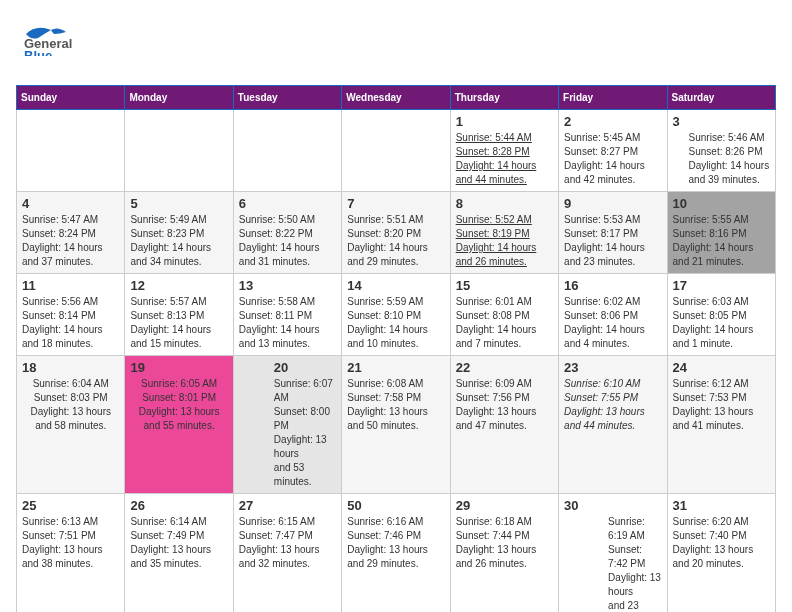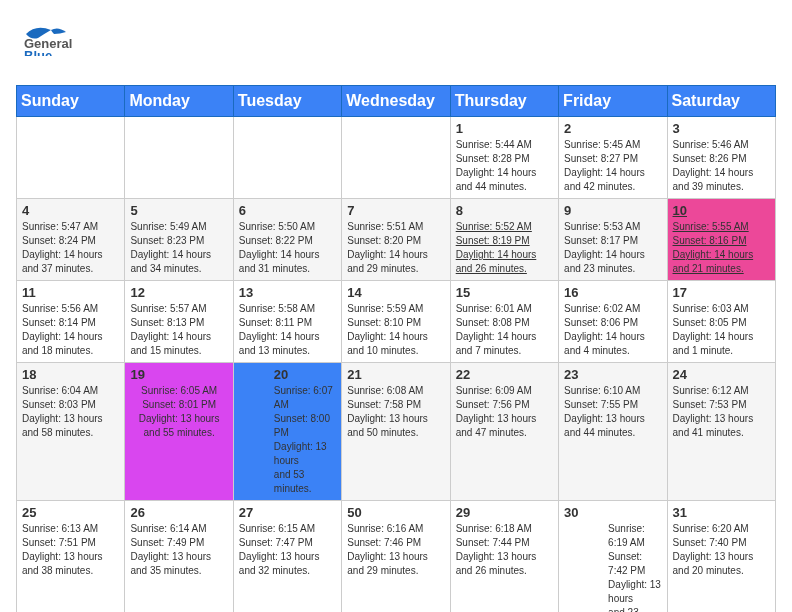--- a/index.html
+++ b/index.html
@@ -32,23 +32,23 @@
     .location {
       font-size: 16px;
       color: #555;
     }
     table {
       width: 100%;
       border-collapse: collapse;
       table-layout: fixed;
     }
     thead th {
-      background-color: #3b82f6;
+      background-color: #701a75;
       color: #fff;
-      font-size: 16px;
+      font-size: 10px;
       font-weight: bold;
       padding: 6px 4px;
       text-align: left;
       border: 1px solid #1a6abf;
     }
     td {
       vertical-align: top;
       border: 1px solid #ccc;
       padding: 4px 5px;
       font-size: 10px;
@@ -107,35 +107,35 @@
       </tr>
   </thead>
   <tbody id="calendar-body">
       <tr>
         <td class="empty-cell"></td>
         <td class="empty-cell"></td>
         <td class="empty-cell"></td>
         <td class="empty-cell"></td>
         <td>
           <span class="day-num">1</span>
-          <div class="day-info" style="white-space: pre-line;">Sunrise: 5:44 AM
+          <div class="day-info" style="white-space: pre-line; text-decoration: underline;">Sunrise: 5:44 AM
 Sunset: 8:28 PM
 Daylight: 14 hours
 and 44 minutes.</div>
         </td>
         <td>
           <span class="day-num">2</span>
           <div class="day-info" style="white-space: pre-line;">Sunrise: 5:45 AM
 Sunset: 8:27 PM
 Daylight: 14 hours
 and 42 minutes.</div>
         </td>
         <td>
           <span class="day-num">3</span>
-          <div class="day-info" style="white-space: pre-line;">Sunrise: 5:46 AM
+          <div class="day-info" style="white-space: pre-line; margin-left: 16px;">Sunrise: 5:46 AM
 Sunset: 8:26 PM
 Daylight: 14 hours
 and 39 minutes.</div>
         </td>
       </tr>
       <tr>
         <td style="background-color: rgb(245, 245, 245);">
           <span class="day-num">4</span>
           <div class="day-info" style="white-space: pre-line;">Sunrise: 5:47 AM
 Sunset: 8:24 PM
@@ -170,21 +170,21 @@
 Daylight: 14 hours
 and 26 minutes.</div>
         </td>
         <td style="background-color: rgb(245, 245, 245);">
           <span class="day-num">9</span>
           <div class="day-info" style="white-space: pre-line;">Sunrise: 5:53 AM
 Sunset: 8:17 PM
 Daylight: 14 hours
 and 23 minutes.</div>
         </td>
-        <td style="background-color: #ec4899; text-decoration: underline;">
+        <td style="background-color: #a3a3a3;">
           <span class="day-num">10</span>
           <div class="day-info" style="white-space: pre-line;">Sunrise: 5:55 AM
 Sunset: 8:16 PM
 Daylight: 14 hours
 and 21 minutes.</div>
         </td>
       </tr>
       <tr>
         <td>
           <span class="day-num">11</span>
@@ -232,33 +232,33 @@
           <span class="day-num">17</span>
           <div class="day-info" style="white-space: pre-line;">Sunrise: 6:03 AM
 Sunset: 8:05 PM
 Daylight: 14 hours
 and 1 minute.</div>
         </td>
       </tr>
       <tr>
         <td style="background-color: rgb(245, 245, 245); margin-top: 24px;">
           <span class="day-num">18</span>
-          <div class="day-info" style="white-space: pre-line;">Sunrise: 6:04 AM
+          <div class="day-info" style="white-space: pre-line; text-align: center;">Sunrise: 6:04 AM
 Sunset: 8:03 PM
 Daylight: 13 hours
 and 58 minutes.</div>
         </td>
-        <td style="background-color: #d946ef;">
+        <td style="background-color: #ec4899;">
           <span class="day-num">19</span>
           <div class="day-info" style="white-space: pre-line; text-align: center;">Sunrise: 6:05 AM
 Sunset: 8:01 PM
 Daylight: 13 hours
 and 55 minutes.</div>
         </td>
-        <td style="background-color: #3b82f6; padding-left: 40px;">
+        <td style="background-color: #e5e5e5; padding-left: 40px;">
           <span class="day-num">20</span>
           <div class="day-info" style="white-space: pre-line;">Sunrise: 6:07 AM
 Sunset: 8:00 PM
 Daylight: 13 hours
 and 53 minutes.</div>
         </td>
         <td style="background-color: rgb(245, 245, 245);">
           <span class="day-num">21</span>
           <div class="day-info" style="white-space: pre-line;">Sunrise: 6:08 AM
 Sunset: 7:58 PM
@@ -267,21 +267,21 @@
         </td>
         <td style="background-color: rgb(245, 245, 245);">
           <span class="day-num">22</span>
           <div class="day-info" style="white-space: pre-line;">Sunrise: 6:09 AM
 Sunset: 7:56 PM
 Daylight: 13 hours
 and 47 minutes.</div>
         </td>
         <td style="background-color: rgb(245, 245, 245);">
           <span class="day-num">23</span>
-          <div class="day-info" style="white-space: pre-line;">Sunrise: 6:10 AM
+          <div class="day-info" style="white-space: pre-line; font-style: italic;">Sunrise: 6:10 AM
 Sunset: 7:55 PM
 Daylight: 13 hours
 and 44 minutes.</div>
         </td>
         <td style="background-color: rgb(245, 245, 245);">
           <span class="day-num">24</span>
           <div class="day-info" style="white-space: pre-line;">Sunrise: 6:12 AM
 Sunset: 7:53 PM
 Daylight: 13 hours
 and 41 minutes.</div>

